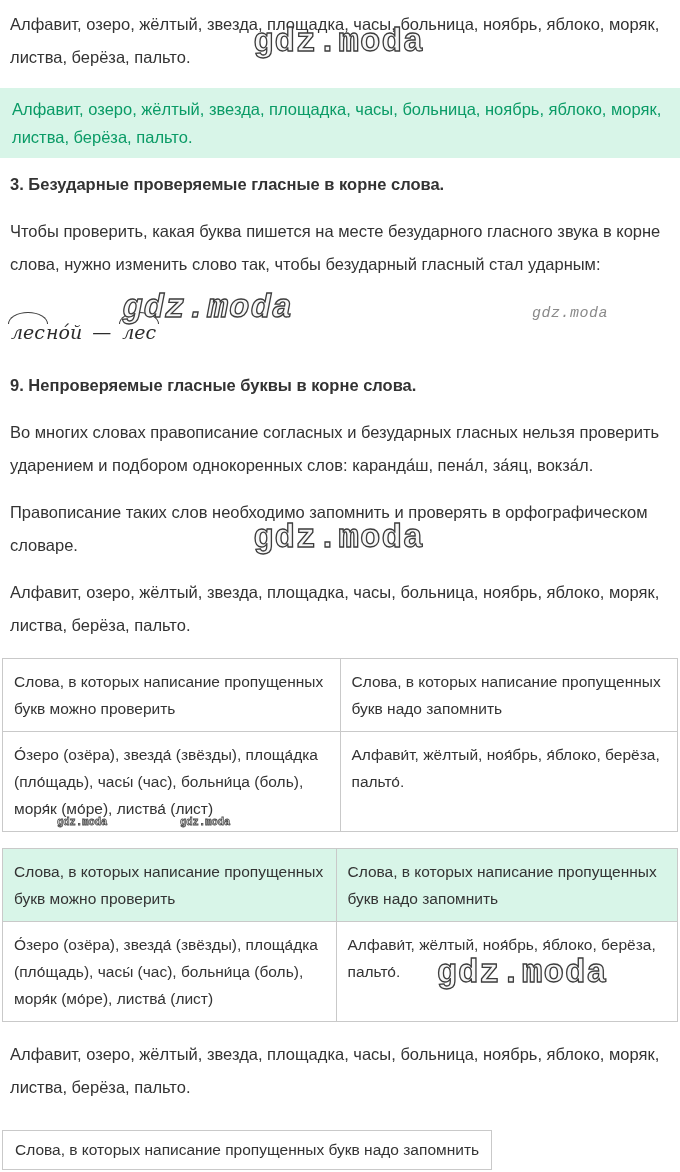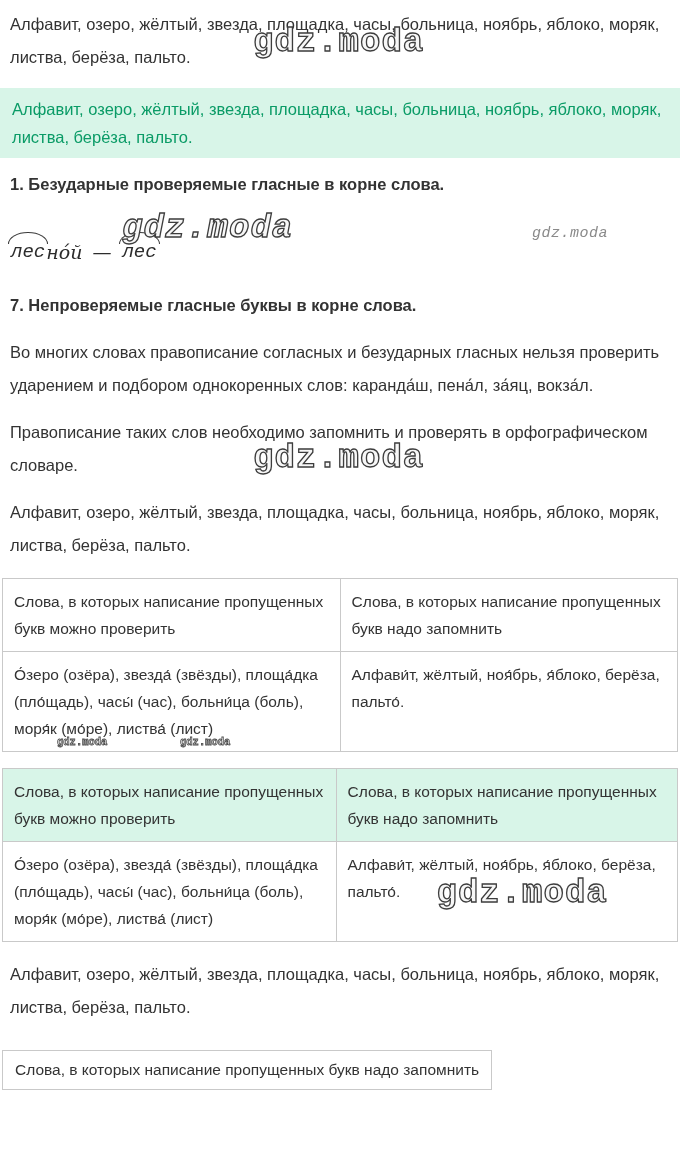--- a/index.html
+++ b/index.html
@@ -25,21 +25,21 @@
   .example{
     margin:22px 10px 26px;
     font-family:"DejaVu Serif","Liberation Serif",serif;
     font-style:italic;
     font-size:19px;
     color:#2c2c2c;
     height:40px;
     display:flex;
     align-items:flex-end;
   }
-  .root{position:relative;display:inline-block;padding:0 1px;font-family:Liberation Mono, monospace;}
+  .root{position:relative;display:inline-block;padding:0 1px;}
   .root::before{
     content:"";
     position:absolute;
     left:-2px;right:-2px;top:-9px;height:11px;
     border:1.6px solid #3a3a3a;
     border-bottom:none;
     border-radius:50% / 100% 100% 0 0;
   }
   .dash{margin:0 10px;}
   
@@ -102,33 +102,34 @@
 
 <div class="page">
 
   <p class="para rel">
     <span>Алфавит, озеро, жёлтый, звезда, площадка, часы, больница, ноябрь, яблоко, моряк, листва, берёза, пальто.</span>
     <span class="wm wm-lg" style="left:243px;top:18px;">gdz.moda</span>
   </p>
 
   <div class="green">Алфавит, озеро, жёлтый, звезда, площадка, часы, больница, ноябрь, яблоко, моряк, листва, берёза, пальто.</div>
 
-  <p class="para bold">1. Безударные проверяемые гласные в корне слова.</p>
+  <p class="para bold">3. Безударные проверяемые гласные в корне слова.</p>
 
+  <p class="para">Чтобы проверить, какая буква пишется на месте безударного гласного звука в корне слова, нужно изменить слово так, чтобы безударный гласный стал ударным:</p>
 
   <div class="example rel">
     <span class="root">лес</span>
       <span>но́й</span>
     <span class="dash">—</span>
     <span class="root">лес</span>
     <span class="wm wm-lg" style="left:112px;top:-14px;">gdz.moda</span>
     <span class="wm wm-sm" style="left:522px;top:2px;">gdz.moda</span>
   </div>
 
-  <p class="para bold">7. Непроверяемые гласные буквы в корне слова.</p>
+  <p class="para bold">9. Непроверяемые гласные буквы в корне слова.</p>
 
   <p class="para"><span>Во многих словах правописание согласных и безударных гласных нельзя проверить ударением и подбором однокоренных слов: к</span><span class="u">ара</span><span>нда́ш, п</span><span class="u">е</span><span>на́л, за́</span><span class="u">я</span><span>ц, в</span><span class="u">ок</span><span>за́л.</span></p>
 
   <p class="para rel">
     <span>Правописание таких слов необходимо запомнить и проверять в орфографическом словаре.</span>
     <span class="wm wm-lg" style="left:243px;top:26px;">gdz.moda</span>
   </p>
 
   <p class="para">Алфавит, озеро, жёлтый, звезда, площадка, часы, больница, ноябрь, яблоко, моряк, листва, берёза, пальто.</p>
 

